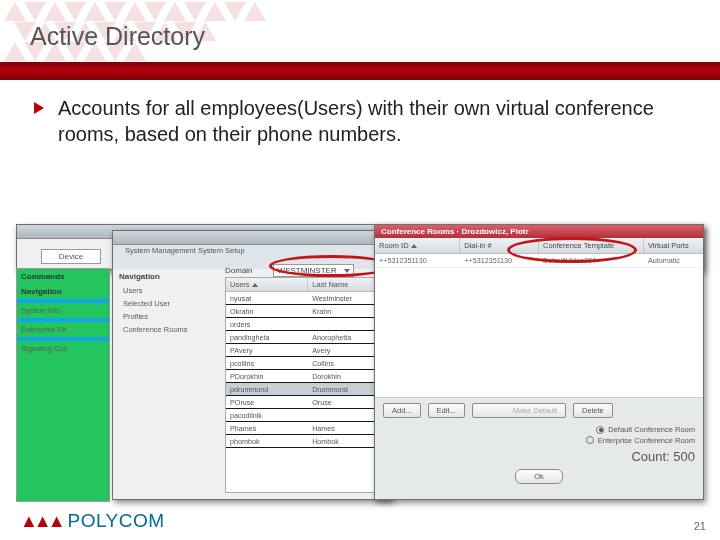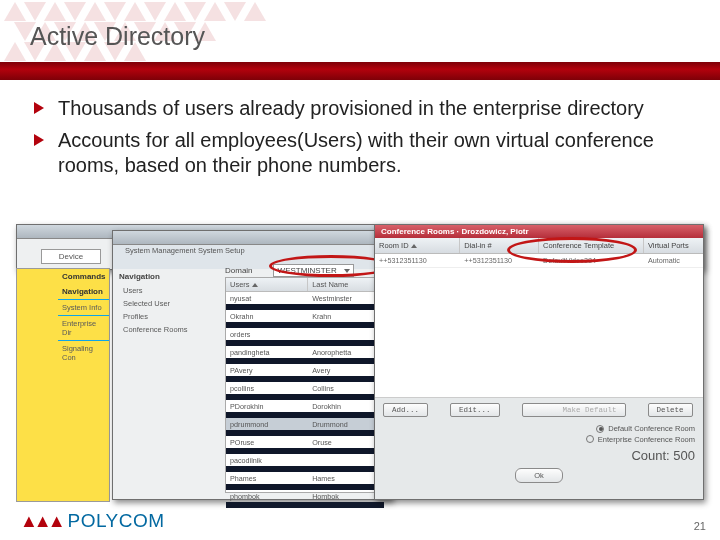--- a/index.html
+++ b/index.html
@@ -21,60 +21,60 @@
   .shot-area { position: absolute; left: 16px; right: 16px; top: 224px; bottom: 38px; }
 
   .win { position:absolute; background:#eef0f1; border:1px solid #6f6f6f; box-shadow: 2px 3px 6px rgba(0,0,0,.45); font-size:9px; color:#333; }
   .win .hdr { height:14px; background:linear-gradient(#cfd7de,#aeb7bf); border-bottom:1px solid #888; }
 
   
   .w-back { left:0; top:0; right:0; height:46px; }
   .w-back .tab { position:absolute; left:24px; top:24px; width:60px; height:15px; background:#fff; border:1px solid #999; text-align:center; line-height:14px; font-size:8px; color:#555;}
   .w-back .vidlabel { position:absolute; right:6px; top:4px; color:#b3020d; font-weight:700; font-size:11px;}
   .w-back .vidx { position:absolute; right:60px; top:2px; color:#b3020d; font-weight:700; font-size:16px; font-style:italic;}
-  .sidecol { position:absolute; left:0; top:44px; width:94px; bottom:0; background:#fde047; border:1px solid #9a9a9a;padding-left:41px; }
+  .sidecol { position:absolute; left:0; top:44px; width:94px; bottom:0; background:#22c55e; border:1px solid #9a9a9a; }
   .sidecol .h { font-size:8px; font-weight:700; padding:3px 4px; color:#333; }
-  .sidecol .it { font-size:7.5px; padding:3px 4px; color:#5a5a5a; border-top:1px solid #0ea5e9;}
+  .sidecol .it { font-size:7.5px; padding:3px 4px; color:#5a5a5a; border-top:4px solid #0ea5e9;}
 
   
   .w-mid { left:96px; top:6px; width:280px; bottom:2px; }
   .w-mid .menub { height:24px; background:#dfe5ea; font-size:7.5px; color:#555; padding-left:12px; line-height:12px; }
   .w-mid .navh { font-size:8px; font-weight:700; padding:3px 6px; color:#444; }
   .navbox { margin:0 6px 4px 6px; }
   .navbox .ni { font-size:7.5px; color:#5a5a5a; padding:2px 4px; }
 
   .domainrow { position:absolute; left:112px; top:30px; font-size:8px; color:#444; display:flex; align-items:center; gap:20px;}
   .domainrow .sel { border:1px solid #999; background:#fff; padding:1px 16px 1px 4px; font-size:8px; position:relative;}
   .domainrow .sel::after { content:""; position:absolute; right:3px; top:4px; width:0;height:0;border-left:3px solid transparent;border-right:3px solid transparent;border-top:4px solid #666;}
   .domainrow .chk { width:8px; height:8px; border:1px solid #777; display:inline-block; }
 
   .userstbl { position:absolute; left:112px; right:6px; top:46px; bottom:6px; background:#fff; border:1px solid #aaa; }
   .userstbl .th { display:flex; background:linear-gradient(#eef2f5,#d8dde2); border-bottom:1px solid #bbb; font-size:7.5px; color:#555;}
   .userstbl .th div { padding:2px 4px; }
   .userstbl .th .c1 { width:52%; border-right:1px solid #c7c7c7;}
   .userstbl .th .c2 { width:48%; }
-  .userstbl .row { display:flex; font-size:7.2px; color:#555; border-bottom:6px solid #0f172a;}
+  .userstbl .row { display:flex; font-size:7.2px; color:#555; border-bottom:1px solid #0f172a;}
   .userstbl .row div { padding:1.5px 4px; }
   .userstbl .row .c1 { width:52%; }
   .userstbl .row .c2 { width:48%; }
   .userstbl .row.sel { background:#c6ced6; }
 
   .oval { position:absolute; border:3px solid #c21616; border-radius:50%; background:transparent; }
 
   
   .w-front { left:358px; top:0; right:0; bottom:2px; background:#e6e9ea;}
   .w-front .bar { height:13px; background:linear-gradient(#d8616a,#b52e3a); color:#fff; font-size:8px; line-height:13px; padding-left:6px; font-weight:700;}
   .conf-th { display:flex; background:linear-gradient(#eef2f5,#d7dce1); border-bottom:1px solid #bbb; font-size:7.5px; color:#444;}
   .conf-th div { padding:3px 4px; }
   .conf-th .a{width:26%; border-right:1px solid #c7c7c7;} .conf-th .b{width:24%;border-right:1px solid #c7c7c7;} .conf-th .c{width:32%;border-right:1px solid #c7c7c7;} .conf-th .d{width:18%;}
   .conf-row { display:flex; font-size:7.2px; color:#666; background:#fff; border-bottom:1px solid #eee;}
   .conf-row div { padding:2px 4px; } .conf-row .a{width:26%;}.conf-row .b{width:24%;}.conf-row .c{width:32%;}.conf-row .d{width:18%;}
   .conf-blank { background:#fff; height:130px; border-bottom:1px solid #ccc;}
 
-  .btnrow { display:flex; gap:22px; padding:5px 8px; justify-content:flex-start;font-family:Liberation Mono, monospace;}
+  .btnrow { display:flex; gap:7px; padding:5px 8px; justify-content:flex-start;}
   .btn { border:1px solid #8a8a8a; background:linear-gradient(#fdfdfd,#e3e6e8); font-size:7.5px; color:#555; padding:2px 8px; border-radius:2px;}
   .btn.dis { color:#aaa;padding-left:40px; }
 
   .radios { padding:2px 8px 2px 0; text-align:right; font-size:7.5px; color:#555;}
   .radio { display:inline-flex; align-items:center; gap:4px; margin-left:10px;}
   .radio .dot { width:8px; height:8px; border:1px solid #777; border-radius:50%; display:inline-block; position:relative;}
   .radio.sel .dot::after { content:""; position:absolute; left:1.5px; top:1.5px; width:4px; height:4px; background:#555; border-radius:50%;}
   .countbar { text-align:right; font-size:13px; color:#555; padding:1px 8px 3px 0;}
 
   .okrow { text-align:center; padding:4px 0;}
@@ -124,21 +124,20 @@
         <span style="left:64px; top:42px; transform:rotate(180deg)"></span>
       <span style="left:84px; top:42px"></span>
         <span style="left:104px; top:42px; transform:rotate(180deg)"></span>
       <span style="left:124px; top:42px"></span>
     </div>
     <div class="title-text">Active Directory</div>
     <div class="accent-band"></div>
   </div>
 
   <ul class="bullets">
-    <li>Thousands of users already provisioned in the enterprise directory</li>
     <li>Accounts for all employees(Users) with their own virtual conference rooms, based on their phone numbers.</li>
   </ul>
 
   <div class="shot-area">
 
     <div class="win w-back">
       <div class="hdr"></div>
       <span class="vidx">X</span>
       <span class="vidlabel">ideo</span>
       <div class="tab">Device</div>

